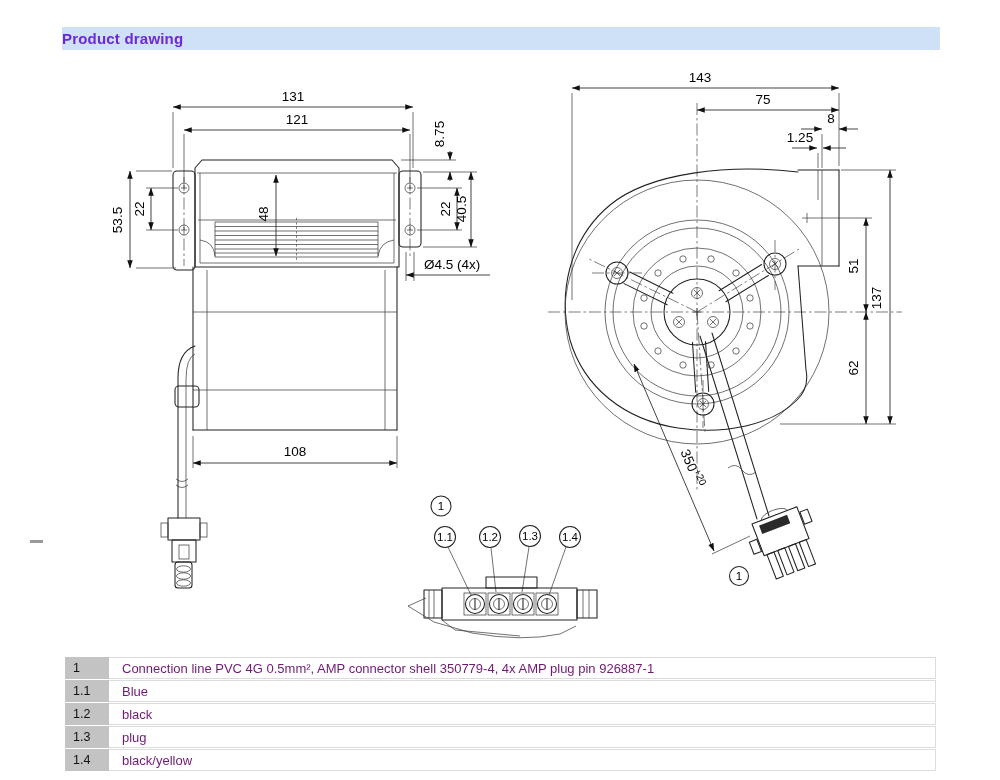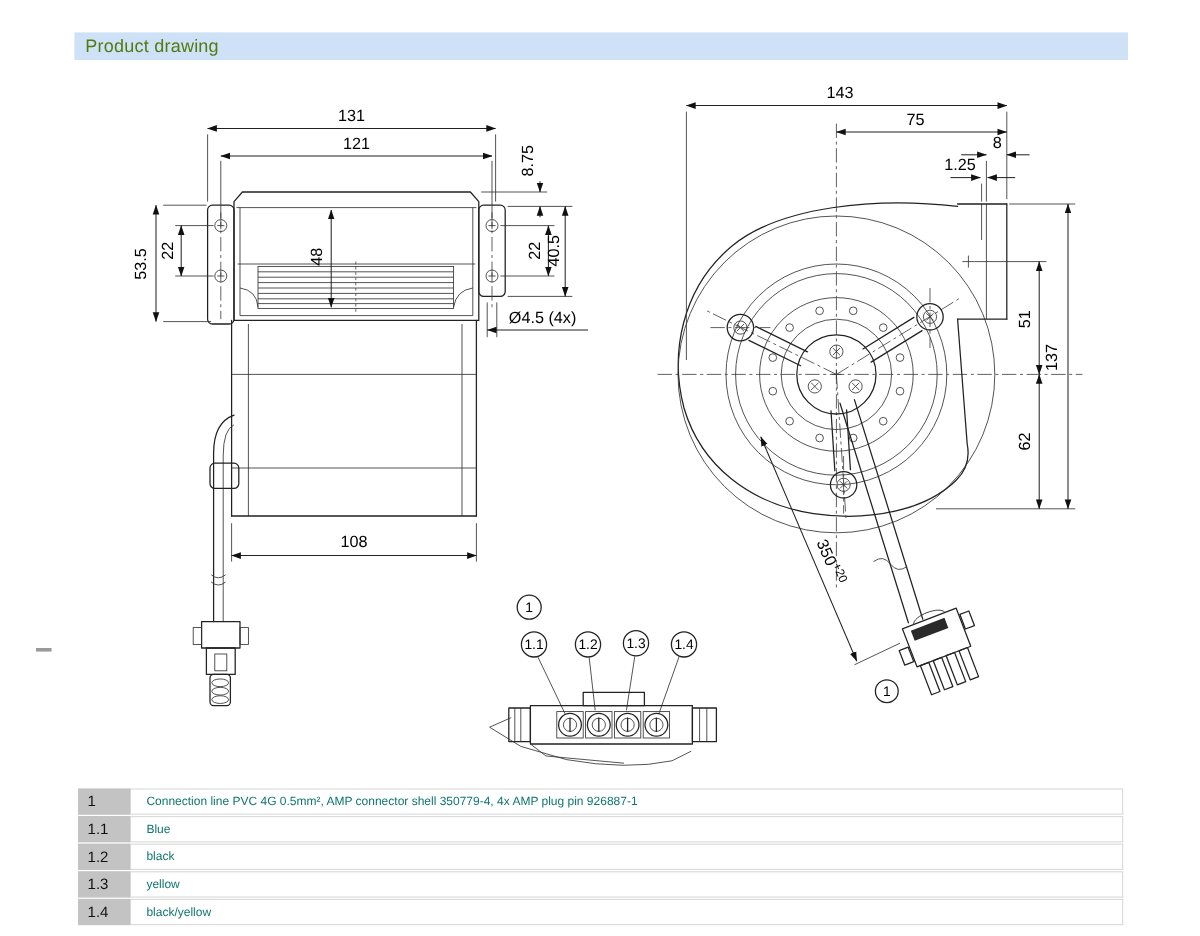--- a/index.html
+++ b/index.html
@@ -1,33 +1,33 @@
 <!DOCTYPE html>
 <html><head>
 <meta charset="utf-8">
 <style>
   html,body{margin:0;padding:0;background:#ffffff;}
   #stage{position:relative;width:1000px;height:780px;background:#fff;overflow:hidden;
          font-family:"Liberation Sans",sans-serif;}
   .titlebar{position:absolute;left:62px;top:27px;width:878px;height:23px;background:#cfe1f6;
             display:flex;align-items:center;}
-  .titlebar span{font-size:15px;font-weight:normal;color:#4d7c0f;padding-left:9px;letter-spacing:.2px;}
+  .titlebar span{font-size:15px;font-weight:bold;color:#6d28d9;padding-left:0;letter-spacing:.2px;}
   svg{position:absolute;left:0;top:0;}
   .ln{stroke:#222;stroke-width:1.05;fill:none;stroke-linecap:round;stroke-linejoin:round;}
   .tn{stroke:#333;stroke-width:.7;fill:none;}
   .dim{stroke:#222;stroke-width:.85;fill:none;}
   .cl{stroke:#444;stroke-width:.7;fill:none;stroke-dasharray:12 3 2.5 3;}
   .dt{stroke:#444;stroke-width:.7;fill:none;stroke-dasharray:2.2 2.2;}
   text.d{font:13.5px "Liberation Sans",sans-serif;fill:#000;}
   text.b{font:11.5px "Liberation Sans",sans-serif;fill:#000;}
   .legend{position:absolute;left:65px;top:657px;width:871px;}
   .lrow{display:flex;height:22px;margin-bottom:1px;}
   .lid{width:44px;background:#c3c3c3;font-size:12.5px;color:#111;display:flex;align-items:center;
        padding-left:8px;box-sizing:border-box;flex:none;}
-  .ltx{flex:1;background:#ffffff;border:1px solid #dcdcdc;border-left:none;font-size:10px;color:#0f766e;
+  .ltx{flex:1;background:#ffffff;border:1px solid #dcdcdc;border-left:none;font-size:13px;color:#701a75;
        display:flex;align-items:center;padding-left:13px;box-sizing:border-box;}
   .margin-dash{position:absolute;left:30px;top:540px;width:13px;height:3px;background:#9a9a9a;}
 </style>
 </head>
 <body>
 
 <div id="stage">
 
   <div class="titlebar">
     <span>Product drawing</span>
@@ -346,21 +346,21 @@
     <div class="lrow">
       <div class="lid">1.1</div>
       <div class="ltx">Blue</div>
     </div>
     <div class="lrow">
       <div class="lid">1.2</div>
       <div class="ltx">black</div>
     </div>
     <div class="lrow">
       <div class="lid">1.3</div>
-      <div class="ltx">yellow</div>
+      <div class="ltx">plug</div>
     </div>
     <div class="lrow">
       <div class="lid">1.4</div>
       <div class="ltx">black/yellow</div>
     </div>
   </div>
 
   <div class="margin-dash"></div>
 </div>
 

